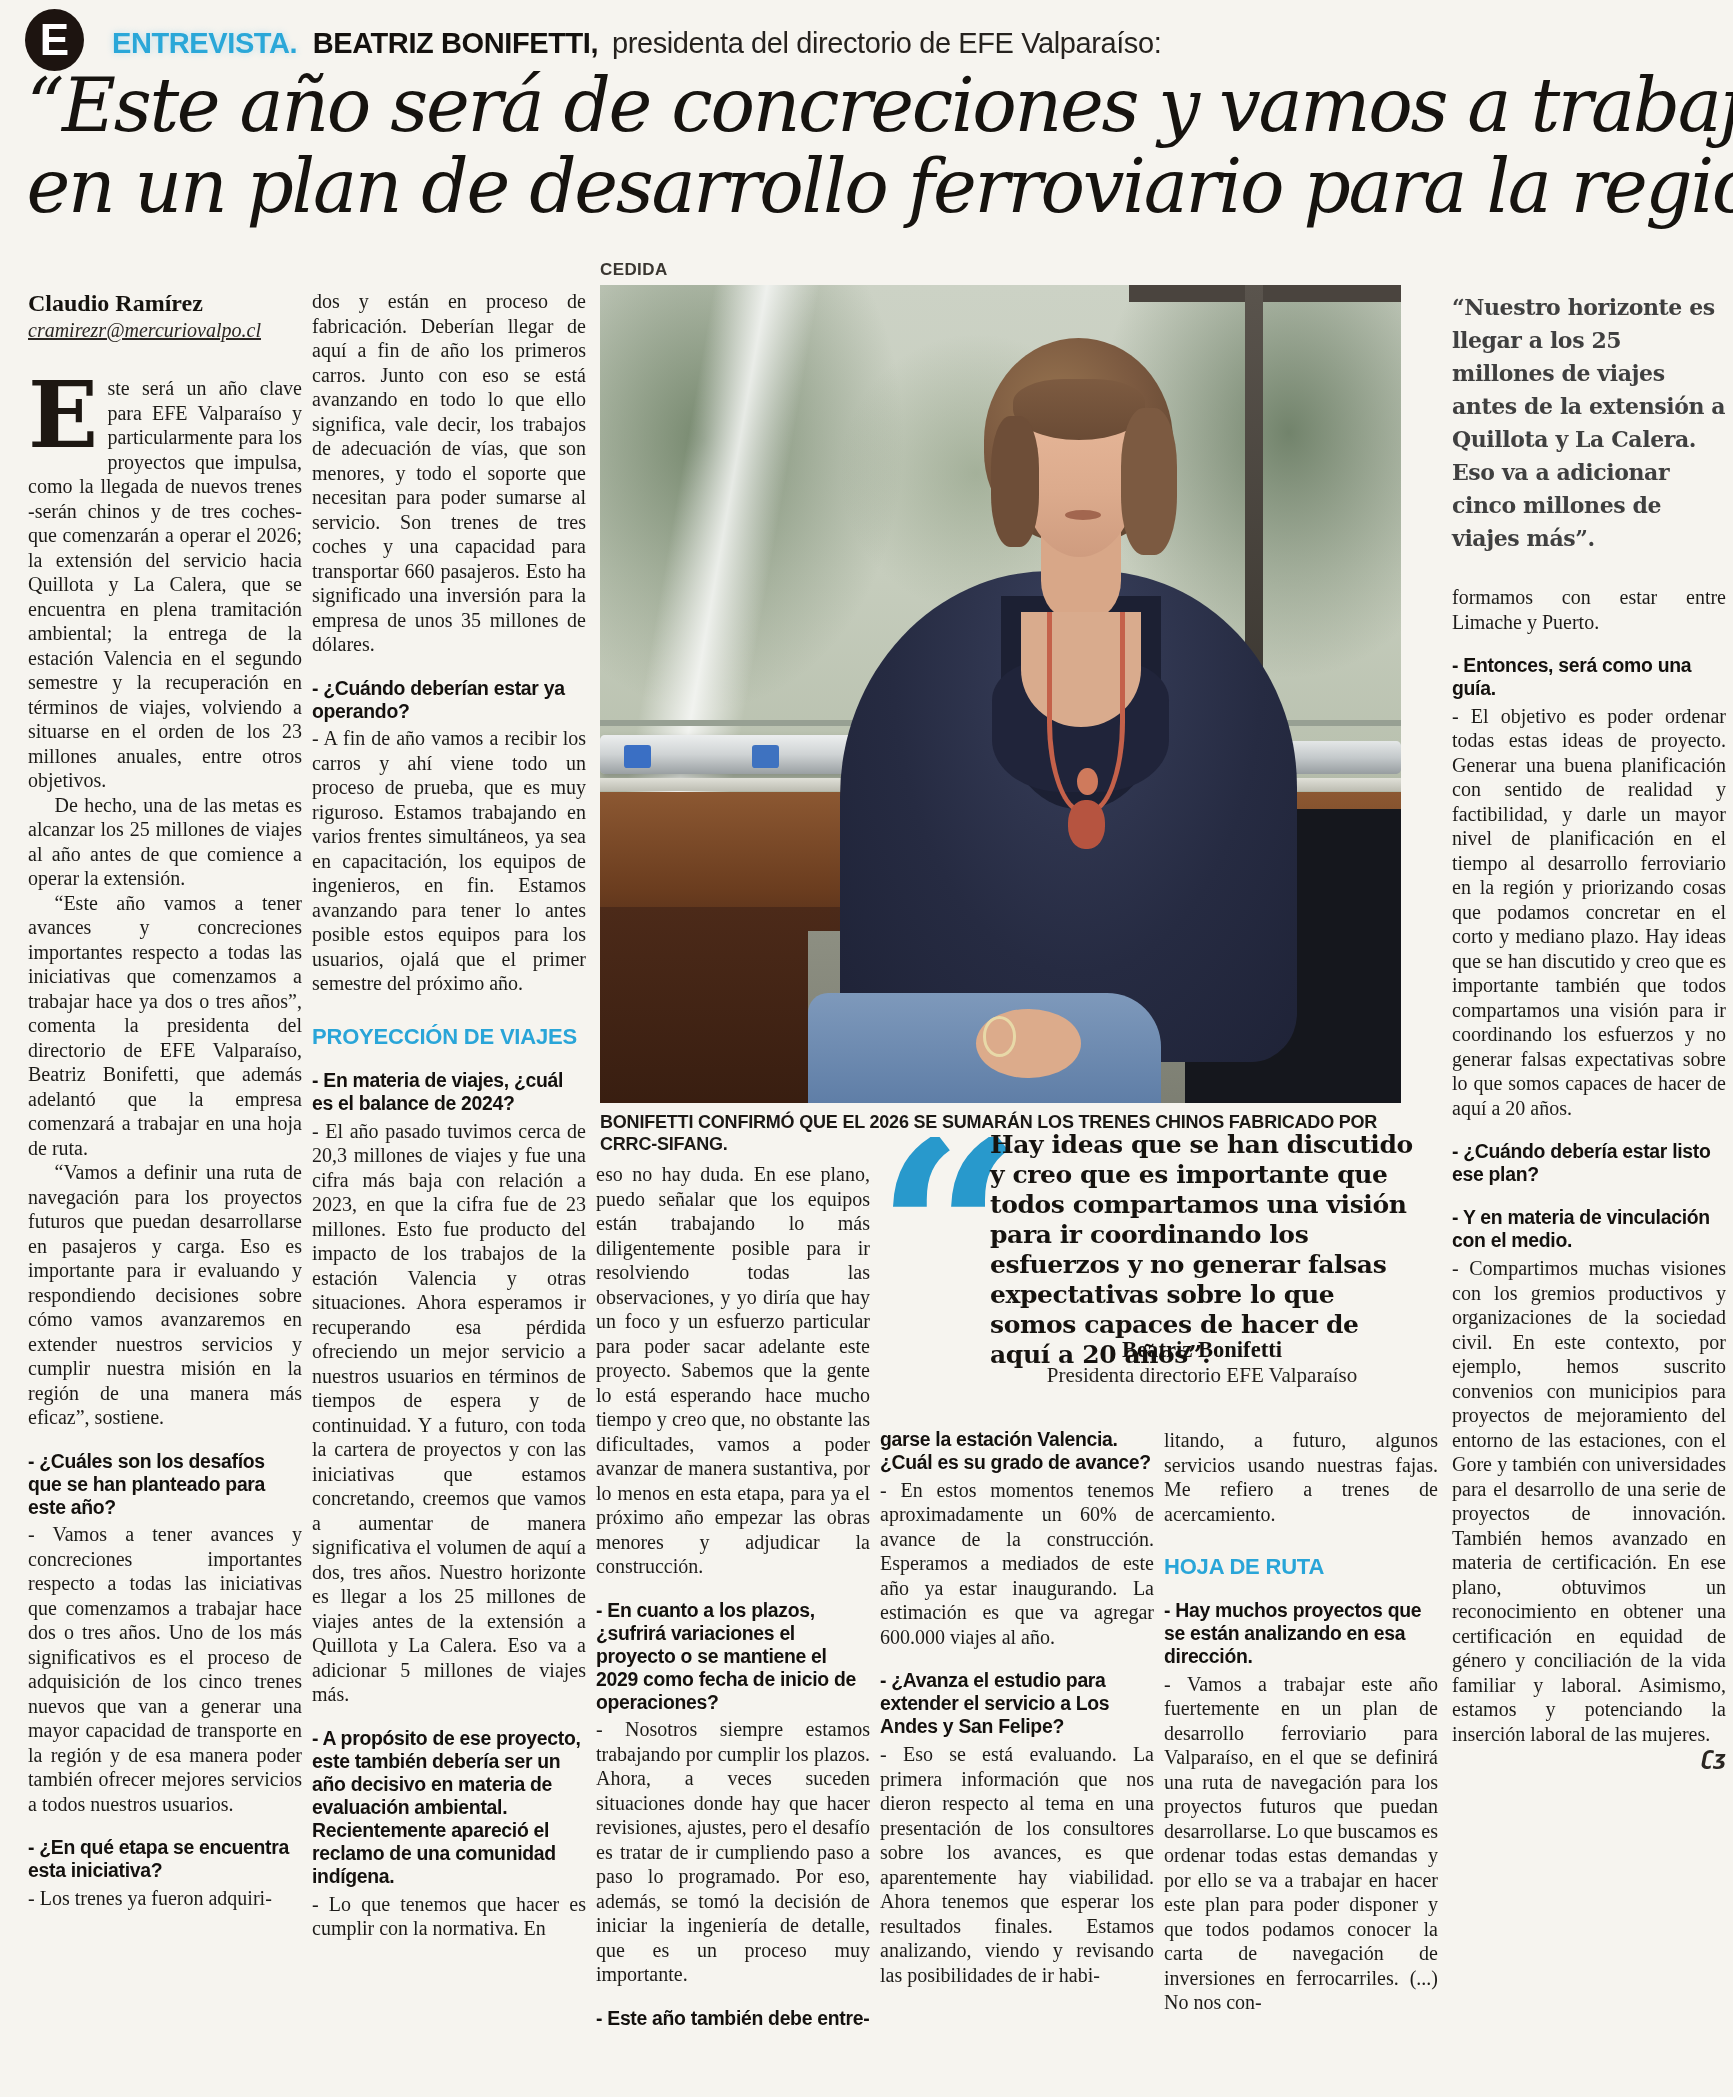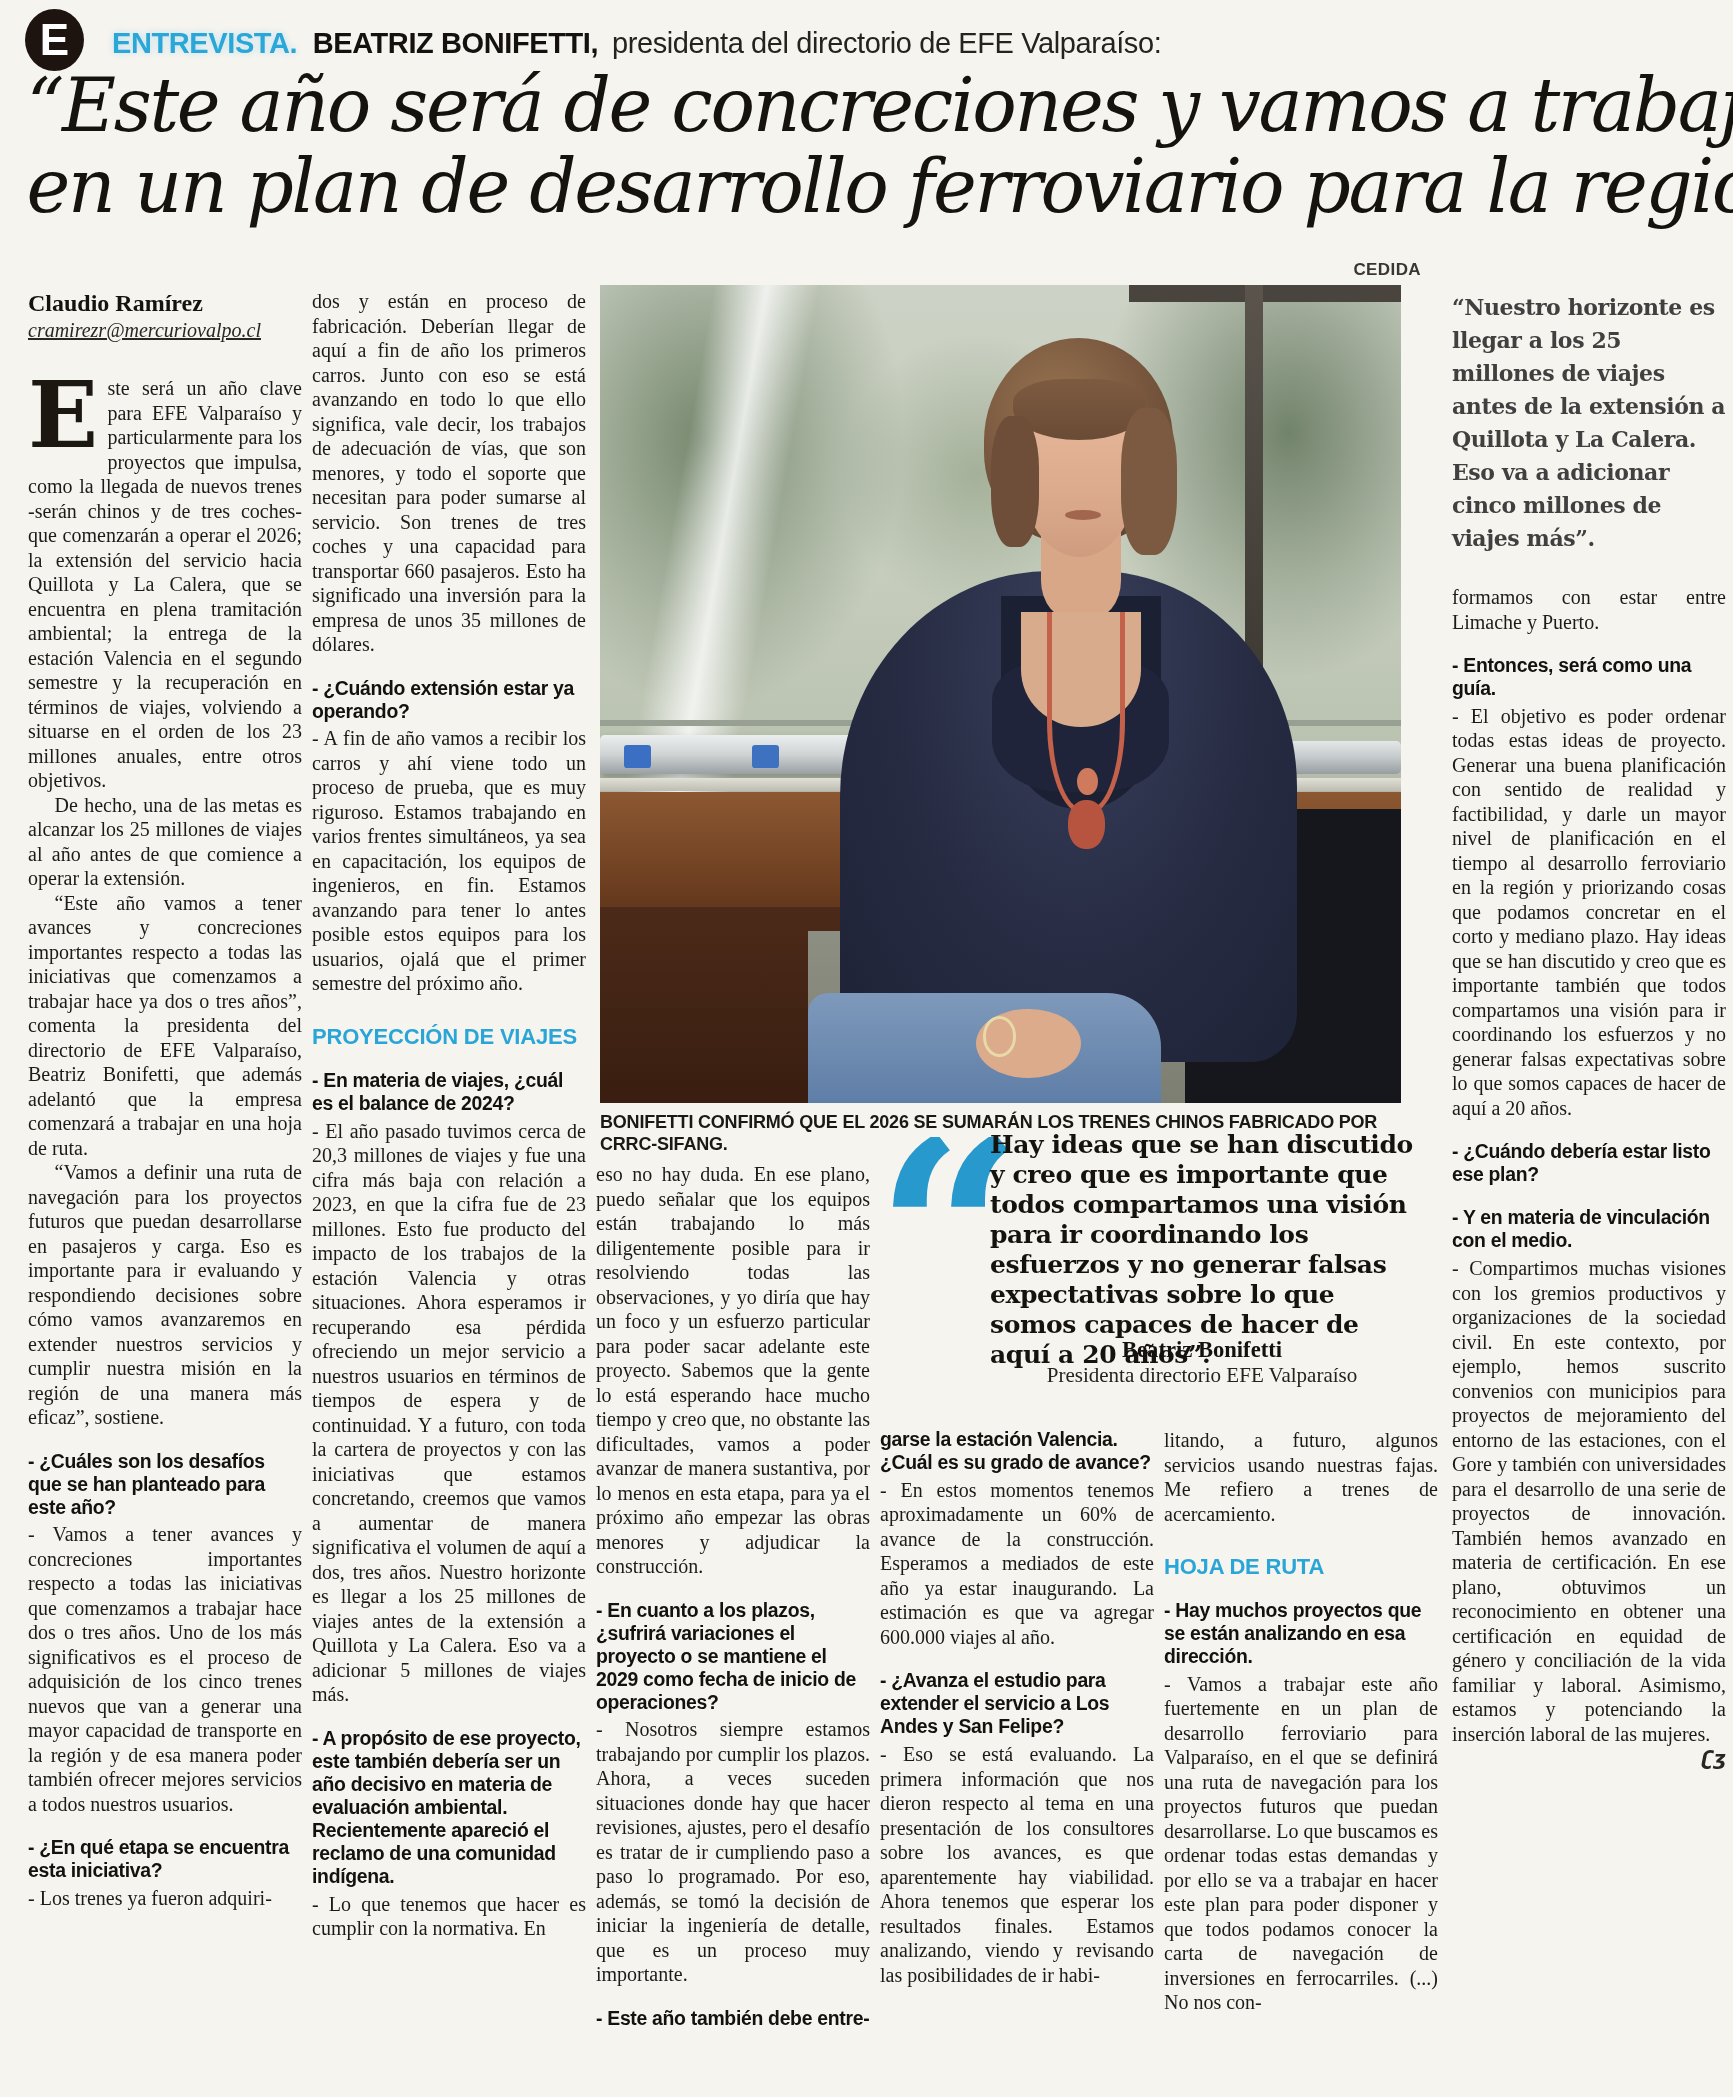--- a/index.html
+++ b/index.html
@@ -78,21 +78,21 @@
   .ph-necklace{left:55.8%;top:40%;width:8.5%;height:24%;border:5.4px solid #c4614a;border-top:none;
     border-radius:0 0 46% 46%;z-index:3;background:transparent;}
   .ph-bead{left:58.4%;top:63%;width:4.6%;height:6%;background:#b65440;border-radius:46%;z-index:3;}
   .ph-bead2{left:59.6%;top:59%;width:2.6%;height:3.4%;background:#cf7a5c;border-radius:50%;z-index:3;}
   .ph-jeans{left:26%;top:86.5%;width:44%;height:14%;border-radius:20px 54px 0 0;
     background:linear-gradient(180deg,#7e99bb,#5e7da6);z-index:2;}
   .ph-hands{left:47%;top:88.5%;width:13%;height:8.5%;background:#dcab8b;border-radius:50%;z-index:3;}
   .ph-bangle{left:47.8%;top:89.4%;width:3.4%;height:4.2%;border:3.9px solid #e8d9a8;border-radius:50%;
     background:transparent;z-index:4;}
   .photo-credit{
-    position:absolute;left:620px;top:260px;width:801px;text-align:right;
+    position:absolute;left:600px;top:260px;width:801px;text-align:left;
     font:bold 17px/20px "Liberation Sans",sans-serif;color:#3a3631;letter-spacing:0.4px;
   }
   .photo-caption{
     position:absolute;left:600px;top:1111px;width:809px;
     font:bold 18px/22px "Liberation Sans",sans-serif;color:#1c1915;letter-spacing:-0.2px;
   }
   
   .pull-quote{
     position:absolute;left:1452px;top:291px;width:274px;
     font-family:"DejaVu Serif",serif;font-weight:bold;
@@ -219,21 +219,21 @@
     <div class="blk p">De hecho, una de las metas es alcanzar los 25 millones de viajes al año antes de que comience a operar la extensión.</div>
     <div class="blk p">“Este año vamos a tener avances y concreciones importantes respecto a todas las iniciativas que comenzamos a trabajar hace ya dos o tres años”, comenta la presidenta del directorio de EFE Valparaíso, Beatriz Bonifetti, que además adelantó que la empresa comenzará a trabajar en una hoja de ruta.</div>
     <div class="blk p">“Vamos a definir una ruta de navegación para los proyectos futuros que puedan desarrollarse en pasajeros y carga. Eso es importante para ir evaluando y respondiendo decisiones sobre cómo vamos avanzaremos en extender nuestros servicios y cumplir nuestra misión en la región de una manera más eficaz”, sostiene.</div>
     <div class="blk q">- ¿Cuáles son los desafíos que se han planteado para este año?</div>
     <div class="blk a">- Vamos a tener avances y concreciones importantes respecto a todas las iniciativas que comenzamos a trabajar hace dos o tres años. Uno de los más significativos es el proceso de adquisición de los cinco trenes nuevos que van a generar una mayor capacidad de transporte en la región y de esa manera poder también ofrecer mejores servicios a todos nuestros usuarios.</div>
     <div class="blk q">- ¿En qué etapa se encuentra esta iniciativa?</div>
     <div class="blk a">- Los trenes ya fueron adquiri-</div>
   </div>
 <div class="col" id="col-2">
     <div class="blk cont">dos y están en proceso de fabricación. Deberían llegar de aquí a fin de año los primeros carros. Junto con eso se está avanzando en todo lo que ello significa, vale decir, los trabajos de adecuación de vías, que son menores, y todo el soporte que necesitan para poder sumarse al servicio. Son trenes de tres coches y una capacidad para transportar 660 pasajeros. Esto ha significado una inversión para la empresa de unos 35 millones de dólares.</div>
-    <div class="blk q">- ¿Cuándo extensión estar ya operando?</div>
+    <div class="blk q">- ¿Cuándo deberían estar ya operando?</div>
     <div class="blk a">- A fin de año vamos a recibir los carros y ahí viene todo un proceso de prueba, que es muy riguroso. Estamos trabajando en varios frentes simultáneos, ya sea en capacitación, los equipos de ingenieros, en fin. Estamos avanzando para tener lo antes posible estos equipos para los usuarios, ojalá que el primer semestre del próximo año.</div>
     <div class="blk section">PROYECCIÓN DE VIAJES</div>
     <div class="blk q">- En materia de viajes, ¿cuál es el balance de 2024?</div>
     <div class="blk a">- El año pasado tuvimos cerca de 20,3 millones de viajes y fue una cifra más baja con relación a 2023, en que la cifra fue de 23 millones. Esto fue producto del impacto de los trabajos de la estación Valencia y otras situaciones. Ahora esperamos ir recuperando esa pérdida ofreciendo un mejor servicio a nuestros usuarios en términos de tiempos de espera y de continuidad. Y a futuro, con toda la cartera de proyectos y con las iniciativas que estamos concretando, creemos que vamos a aumentar de manera significativa el volumen de aquí a dos, tres años. Nuestro horizonte es llegar a los 25 millones de viajes antes de la extensión a Quillota y La Calera. Eso va a adicionar 5 millones de viajes más.</div>
     <div class="blk q">- A propósito de ese proyecto, este también debería ser un año decisivo en materia de evaluación ambiental. Recientemente apareció el reclamo de una comunidad indígena.</div>
     <div class="blk a">- Lo que tenemos que hacer es cumplir con la normativa. En</div>
   </div>
 <div class="col" id="col-3">
     <div class="blk cont">eso no hay duda. En ese plano, puedo señalar que los equipos están trabajando lo más diligentemente posible para ir resolviendo todas las observaciones, y yo diría que hay un foco y un esfuerzo particular para poder sacar adelante este proyecto. Sabemos que la gente lo está esperando hace mucho tiempo y creo que, no obstante las dificultades, vamos a poder avanzar de manera sustantiva, por lo menos en esta etapa, para ya el próximo año empezar las obras menores y adjudicar la construcción.</div>
     <div class="blk q">- En cuanto a los plazos, ¿sufrirá variaciones el proyecto o se mantiene el 2029 como fecha de inicio de operaciones?</div>

